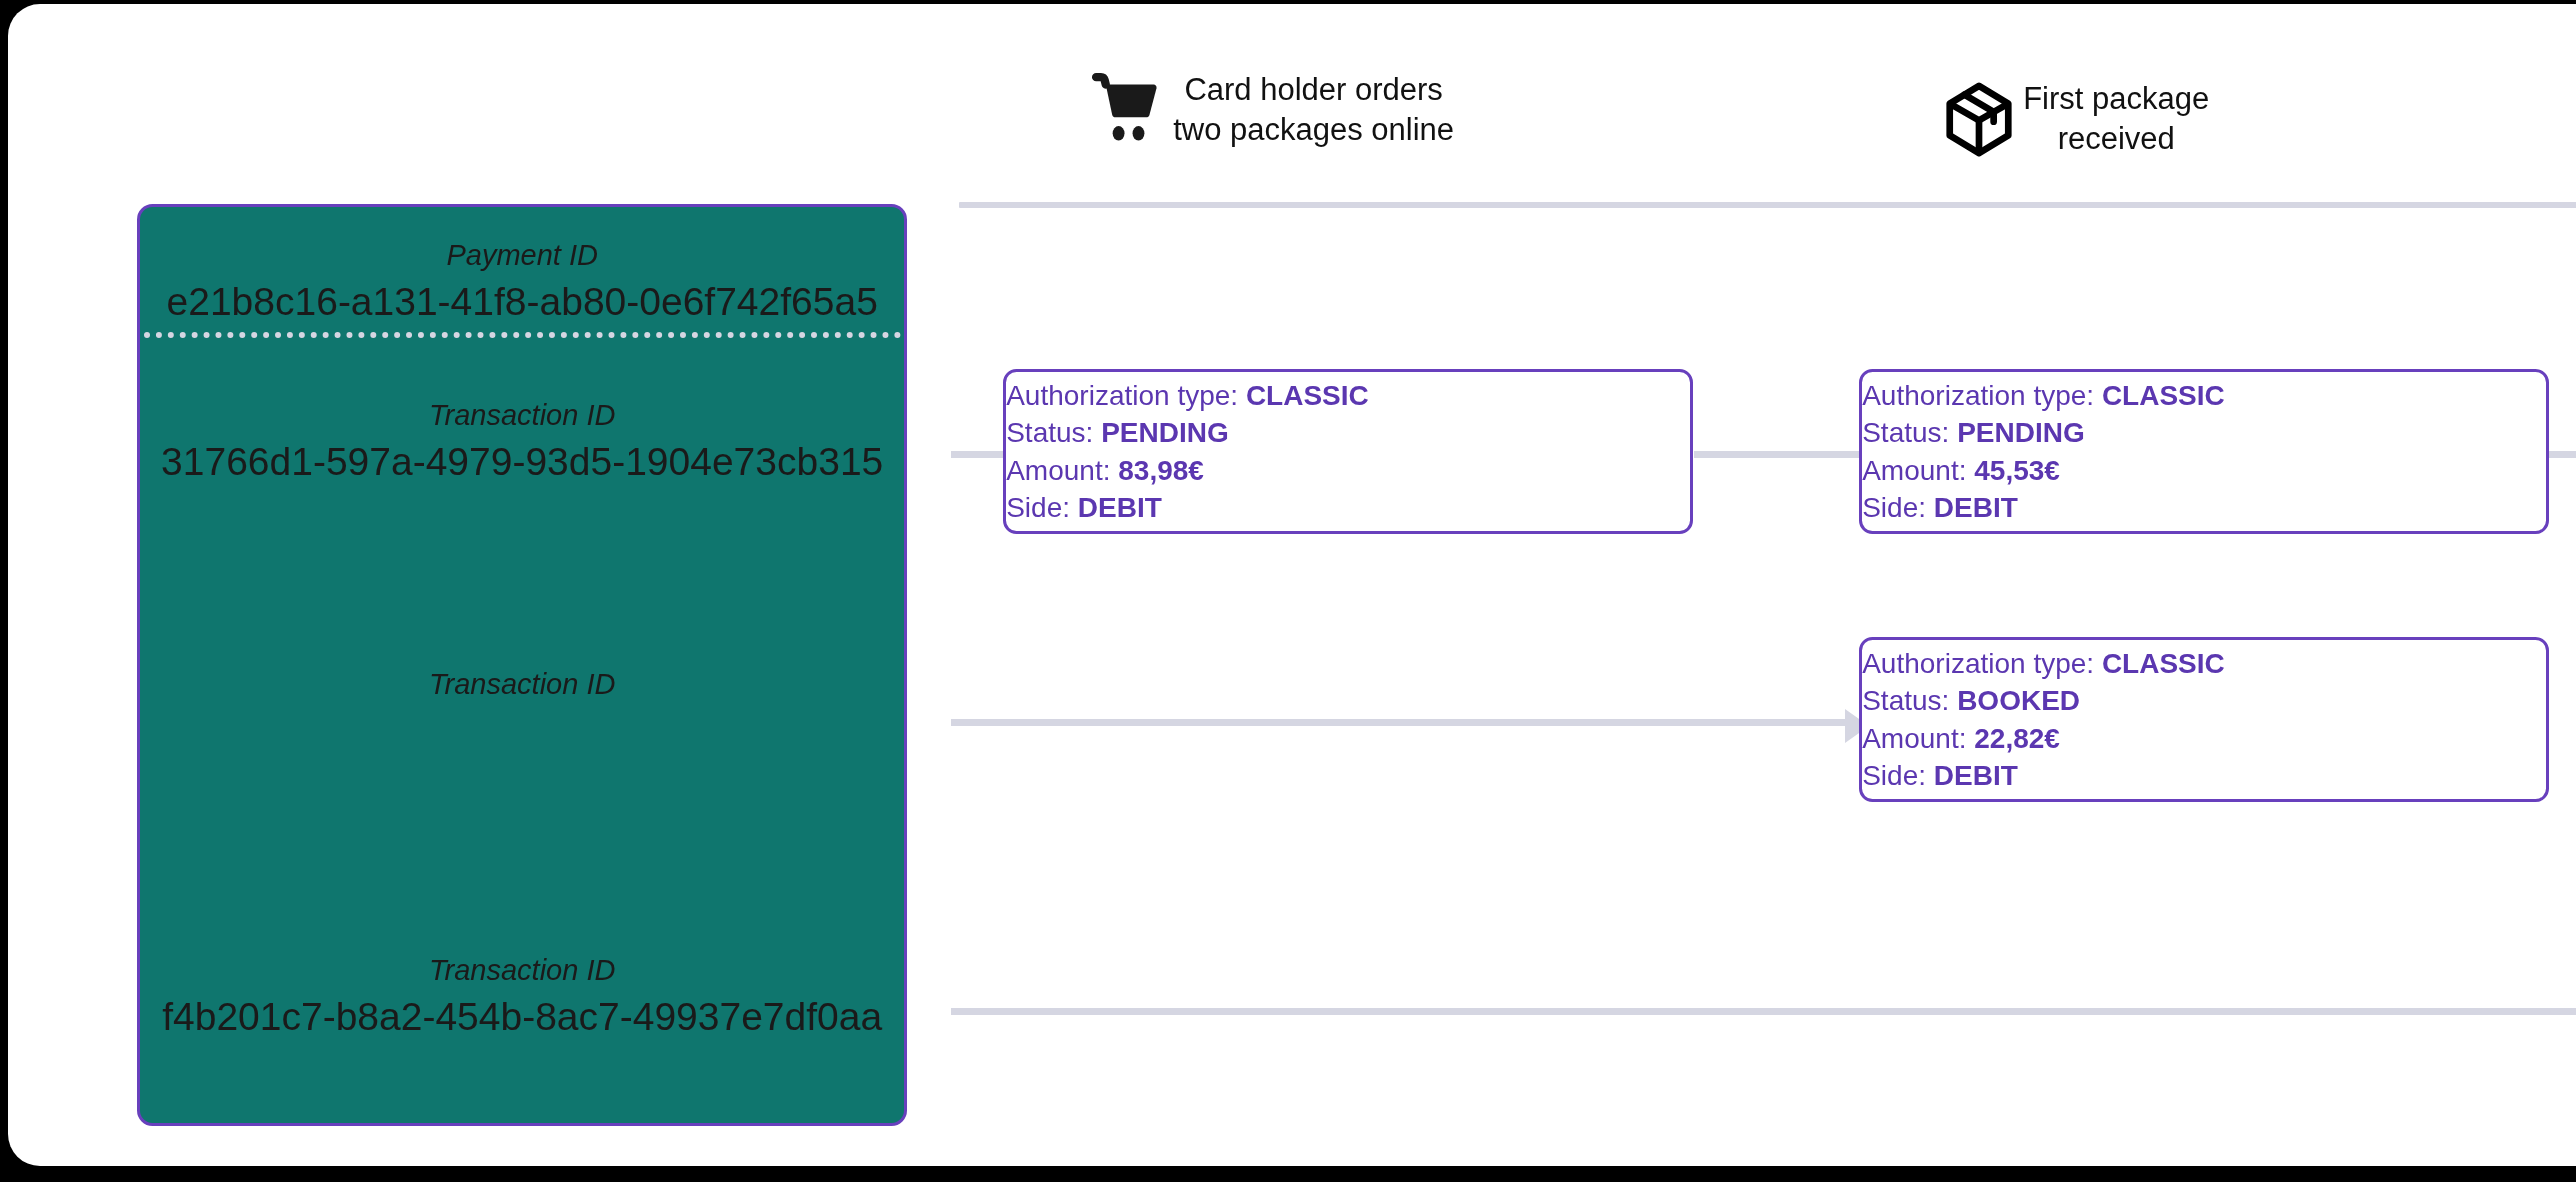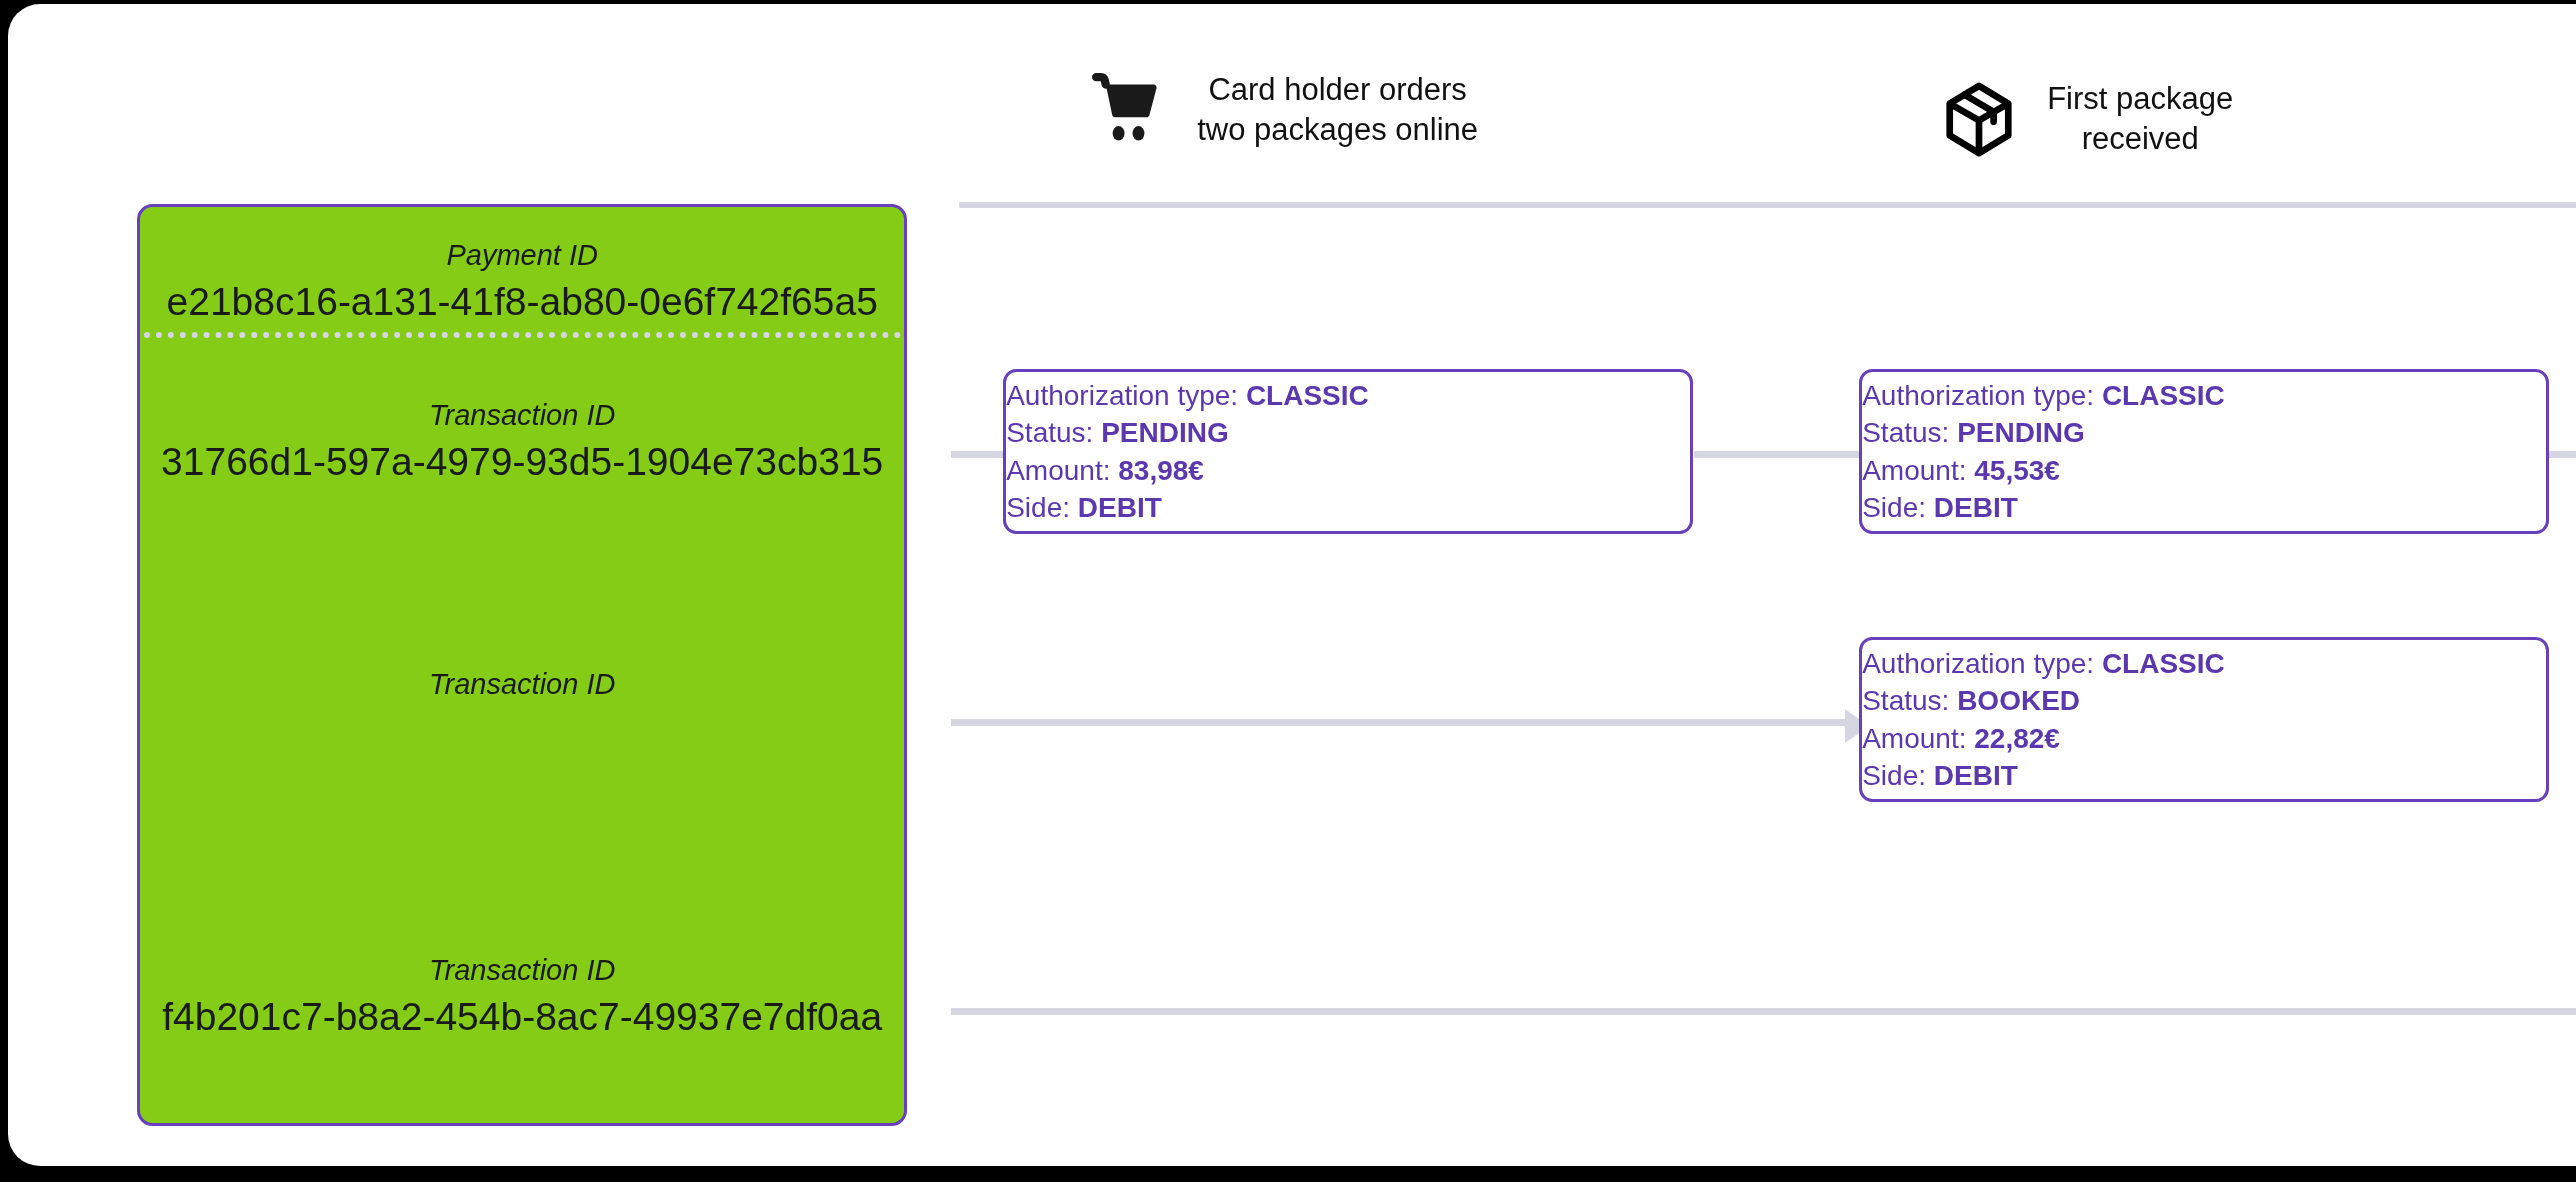--- a/index.html
+++ b/index.html
@@ -9,29 +9,29 @@
 
   
   #canvas{
     position:absolute;left:8.2px;top:4.1px;width:3507px;height:1162px;
     background:#ffffff;border-radius:32px;overflow:hidden;
   }
 
   
   .tl-axis{position:absolute;height:6.2px;background:#d5d6e2;border-radius:1px;}
 
-  .milestone{position:absolute;display:flex;align-items:center;gap:24px;}
+  .milestone{position:absolute;display:flex;align-items:center;}
   .ms-icon{flex:0 0 auto;width:88px;height:88px;display:flex;align-items:center;justify-content:center;}
   .ms-icon svg{display:block;}
   .ms-label{font-size:31px;line-height:1.30;color:#111;text-align:center;white-space:pre-line;}
 
   
   #payment-panel{
     position:absolute;left:129px;top:200px;width:770px;height:922px;
-    border:3.6px solid #6840bd;border-radius:15.5px;background:#84cc16;box-sizing:border-box;
+    border:3.6px solid #6840bd;border-radius:15.5px;background:#0f766e;box-sizing:border-box;
   }
   .divider{
     position:absolute;left:3.6px;right:3.6px;top:125px;height:0;
     border-top:6.7px dotted #d5d6e2;
   }
   .idblock{position:absolute;left:0;width:100%;text-align:center;}
   .id-title{font-size:29px;font-style:italic;color:#1a1a1a;line-height:1.38;}
   .id-value{font-size:39px;color:#1a1a1a;line-height:1.38;}
 
   

